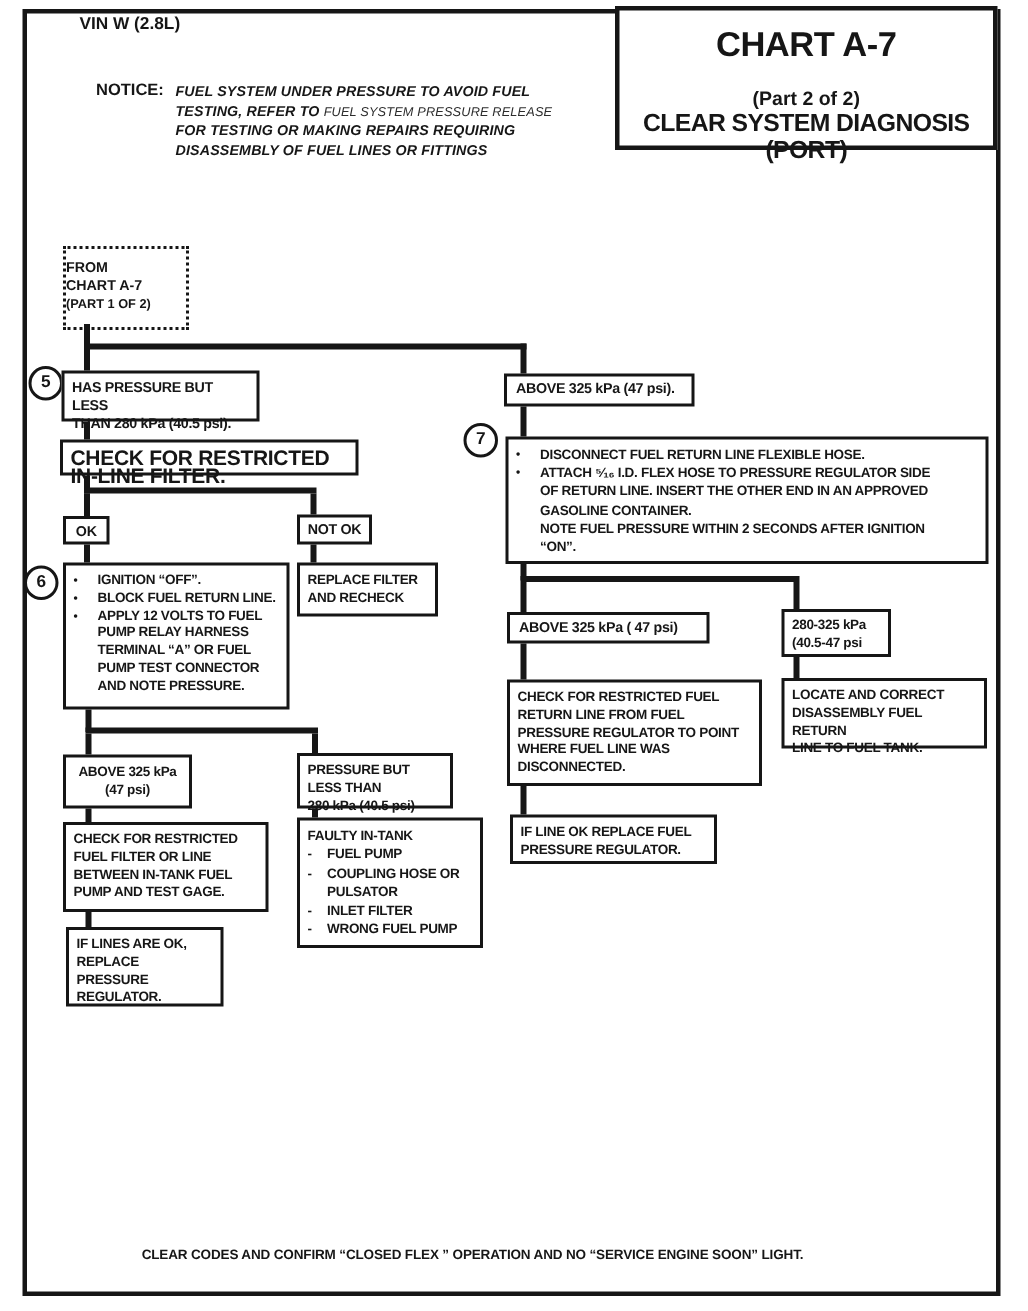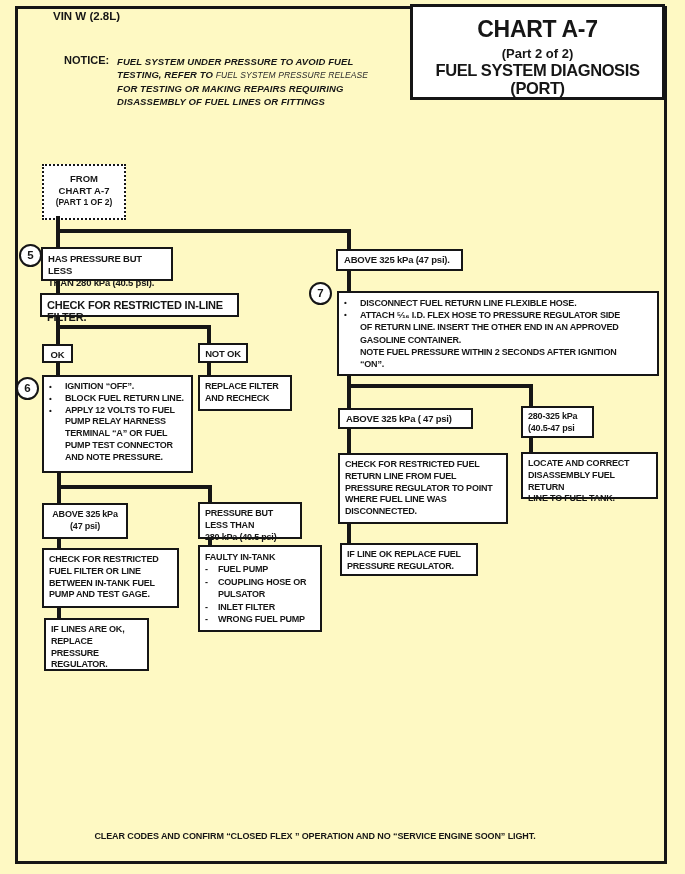--- a/index.html
+++ b/index.html
@@ -1,35 +1,35 @@
 <!DOCTYPE html>
 <html><head>
 <meta charset="utf-8">
 <style>
   html,body{margin:0;padding:0;background:#e8e8e8;}
   .screen{
-    position:relative;width:685px;height:874px;background:#fef9c3;
+    position:relative;width:685px;height:874px;background:#ffffff;
     font-family:"Liberation Sans","DejaVu Sans",sans-serif;
     color:#161616;overflow:hidden;margin:0 auto;
   }
   .frame{position:absolute;left:15px;top:6px;width:646px;height:852px;border:3px solid #161616;}
   .title-box{
     position:absolute;left:410px;top:4px;width:249px;height:90px;
     border:3px solid #161616;background:#fff;text-align:center;
   }
   .title-main{font-size:23px;font-weight:700;letter-spacing:-0.3px;margin-top:9px;line-height:26px;}
-  .title-part{font-size:13px;font-weight:700;line-height:15px;margin-top:4px;}
+  .title-part{font-size:13px;font-weight:700;line-height:15px;margin-top:16px;}
   .title-sub{font-size:16.5px;font-weight:700;letter-spacing:-0.4px;line-height:18px;}
   .vin{position:absolute;left:53px;top:10px;font-size:11.5px;font-weight:700;}
   .notice-label{position:absolute;left:64px;top:54px;font-size:11px;font-weight:700;}
   .notice-body{position:absolute;left:117px;top:55px;width:270px;font-size:9.5px;font-weight:700;font-style:italic;line-height:13px;letter-spacing:0.1px;}
   .notice-ref{font-size:8.5px;font-weight:400;color:#2c2c2c;}
   .from-box{
     position:absolute;left:42px;top:164px;width:80px;height:52px;
-    border:2.5px dotted #161616;text-align:center;background:#fff;
+    border:2.5px dotted #161616;text-align:left;background:#fff;
   }
   .from-l1{font-size:9.5px;font-weight:700;margin-top:7px;line-height:12px;}
   .from-l2{font-size:9.5px;font-weight:700;line-height:12px;}
   .from-l3{font-size:8.5px;font-weight:600;line-height:11px;}
   .ln{position:absolute;background:#161616;}
   .node{
     position:absolute;border:2px solid #161616;background:#fff;
     font-size:9px;font-weight:700;line-height:11.8px;letter-spacing:-0.2px;
     padding:4px 5px;box-sizing:border-box;
   }
@@ -60,21 +60,21 @@
   <div class="notice-body">
     <div>FUEL SYSTEM UNDER PRESSURE TO AVOID FUEL</div>
     <div><span>TESTING, REFER TO </span><span class="notice-ref">FUEL SYSTEM PRESSURE RELEASE</span></div>
     <div>FOR TESTING OR MAKING REPAIRS REQUIRING</div>
     <div>DISASSEMBLY OF FUEL LINES OR FITTINGS</div>
   </div>
 
   <div class="title-box">
     <div class="title-main">CHART A-7</div>
     <div class="title-part">(Part 2 of 2)</div>
-    <div class="title-sub">FUEL SYSTEM DIAGNOSIS</div>
+    <div class="title-sub">CLEAR SYSTEM DIAGNOSIS</div>
     <div class="title-sub">(PORT)</div>
   </div>
 
   <div class="from-box">
     <div class="from-l1">FROM</div>
     <div class="from-l2">CHART A-7</div>
     <div class="from-l3">(PART 1 OF 2)</div>
   </div>
 
   <div class="ln" style="left:56px;top:216px;width:4px;height:34px;"></div>
@@ -102,21 +102,21 @@
   <div class="ln" style="left:347px;top:428px;width:4px;height:26px;"></div>
   <div class="ln" style="left:529px;top:436px;width:4px;height:17px;"></div>
   <div class="ln" style="left:347px;top:522px;width:4px;height:22px;"></div>
 
   <div class="badge" style="left:19px;top:244px;">5</div>
   <div class="badge" style="left:16px;top:377px;">6</div>
   <div class="badge" style="left:309px;top:282px;">7</div>
 
   <div class="node pre" style="left:41px;top:247px;width:132px;height:34px;font-size:9.5px;">HAS PRESSURE BUT LESS
 THAN 280 kPa (40.5 psi).</div>
-  <div class="node" style="left:40px;top:293px;width:199px;height:24px;font-size:11px;padding-top:5px;">CHECK FOR RESTRICTED IN-LINE FILTER.</div>
+  <div class="node" style="left:40px;top:293px;width:199px;height:24px;font-size:14px;padding-top:5px;">CHECK FOR RESTRICTED IN-LINE FILTER.</div>
   <div class="node center" style="left:42px;top:344px;width:31px;height:19px;font-size:9.5px;padding:3px 2px;">OK</div>
   <div class="node center" style="left:198px;top:343px;width:50px;height:20px;font-size:9.5px;padding:3px 2px;">NOT OK</div>
 
   <div class="node" style="left:42px;top:375px;width:151px;height:98px;">
     <div class="brow">
         <span class="b">•</span>
         <span class="pre">IGNITION “OFF”.</span>
       </div>
     <div class="brow">
         <span class="b">•</span>

